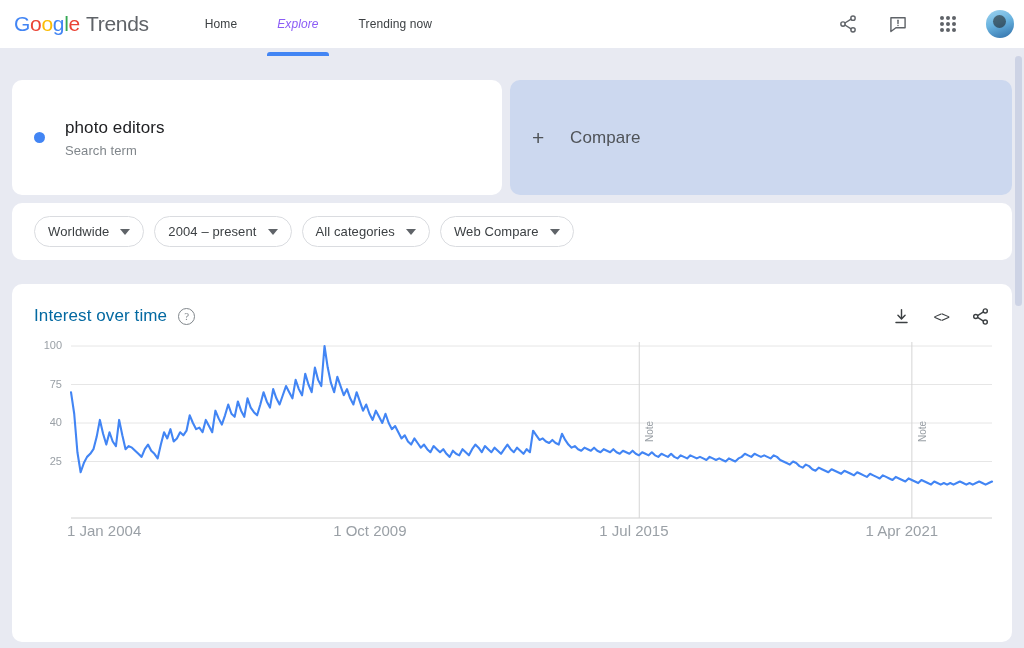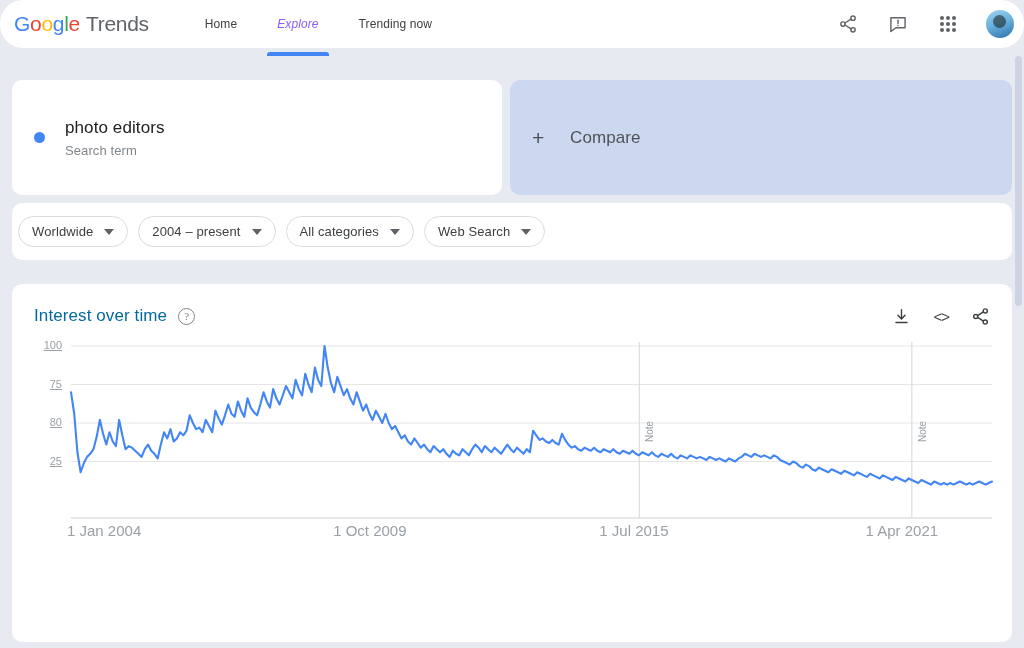--- a/index.html
+++ b/index.html
@@ -9,21 +9,20 @@
     font-family: "Liberation Sans", sans-serif;
     overflow: hidden;
   }
 
   
   .header {
     height: 48px; background: #fff;
     display: flex; align-items: center;
     padding: 0 14px 0 14px;
     position: relative;
-    border-radius: 23px;
   }
   .logo { font-size: 21px; letter-spacing: -0.3px; white-space: nowrap; }
   .logo .g1 { color: #4285f4; } .logo .o1 { color: #ea4335; }
   .logo .o2 { color: #fbbc05; } .logo .g2 { color: #4285f4; }
   .logo .l  { color: #34a853; } .logo .e  { color: #ea4335; }
   .logo .trends { color: #5f6368; margin-left: 6px; font-weight: 400; }
 
   .nav { display: flex; align-items: center; margin-left: 46px; height: 48px; }
   .nav-item {
     font-size: 12px; color: #3c4043; padding: 0 10px;
@@ -76,21 +75,21 @@
     flex: 1; height: 115px; background: #ccd8ef;
     border-radius: 10px; display: flex; align-items: center;
     padding-left: 22px; cursor: pointer;
   }
   .plus-icon { font-size: 21px; color: #4f5358; width: 22px;
                line-height: 1; font-weight: 300; }
   .compare-label { font-size: 17px; color: #4f5358; margin-left: 16px; letter-spacing:.1px;}
 
   .filters-card {
     background: #fff; border-radius: 10px; margin-top: 8px;
-    height: 57px; display: flex; align-items: center; padding-left: 6px; gap: 10px;
+    height: 57px; display: flex; align-items: center; padding-left: 22px; gap: 10px;
   }
   .filter {
     height: 31px; border: 1px solid #dadce0; border-radius: 16px;
     display: flex; align-items: center; padding: 0 13px;
     font-size: 13px; color: #3c4043; cursor: pointer; background: #fff;
     white-space: nowrap; letter-spacing: .1px;
   }
   .caret {
     width: 0; height: 0; margin-left: 11px;
     border-left: 5px solid transparent; border-right: 5px solid transparent;
@@ -111,21 +110,21 @@
     margin-left: 11px; cursor: pointer; font-family:"Liberation Serif",serif;
   }
   .chart-tools { margin-left: auto; display: flex; align-items: center; gap: 22px; }
   .ctool { cursor: pointer; color: #3c4043; display:flex; align-items:center; }
   .embed-icon { font-size: 15px; color: #3c4043; letter-spacing: -1px; font-family:"Liberation Sans",sans-serif;}
 
   .plot-wrap { position: relative; margin-top: 14px; height: 210px; }
   .plot-svg { display: block; }
   .ylabel {
     position: absolute; right: auto; font-size: 11px; color: #9aa0a6;
-    text-align: right; width: 26px; text-decoration: underline;
+    text-align: right; width: 26px;
   }
   .xlabel {
     position: absolute; font-size: 15px; color: #9aa0a6; white-space: nowrap;
   }
   .note-label {
     position: absolute; font-size: 10px; color: #9aa0a6;
     transform: rotate(-90deg); transform-origin: left top; white-space: nowrap;
   }
 
   
@@ -213,21 +212,21 @@
     </div>
     <div class="filter">
       <span>2004 – present</span>
       <span class="caret"></span>
     </div>
     <div class="filter">
       <span>All categories</span>
       <span class="caret"></span>
     </div>
     <div class="filter">
-      <span>Web Search</span>
+      <span>Web Compare</span>
       <span class="caret"></span>
     </div>
   </div>
 
   <div class="chart-card">
     <div class="chart-head">
       <div class="chart-title">Interest over time</div>
       <div class="help-icon">?</div>
       <div class="chart-tools">
         <div class="ctool">
@@ -256,21 +255,21 @@
           <line x1="37" y1="83" x2="958" y2="83" stroke="#e6e6e6" stroke-width="1"></line>
           <line x1="37" y1="44.5" x2="958" y2="44.5" stroke="#e6e6e6" stroke-width="1"></line>
           <line x1="37" y1="6" x2="958" y2="6" stroke="#e6e6e6" stroke-width="1"></line>
           <line x1="37" y1="178" x2="958" y2="178" stroke="#d0d0d0" stroke-width="1"></line>
           <line x1="605.257" y1="2" x2="605.257" y2="178" stroke="#d5d5d5" stroke-width="1"></line>
           <line x1="877.873" y1="2" x2="877.873" y2="178" stroke="#d5d5d5" stroke-width="1"></line>
           <path d="M37.00,52.20 L40.21,73.76 L43.42,112.26 L46.63,132.28 L49.84,123.04 L53.05,116.88 L56.25,113.80 L59.46,109.18 L62.67,96.86 L65.88,79.92 L69.09,93.78 L72.30,104.56 L75.51,92.24 L78.72,101.48 L81.93,106.10 L85.14,79.92 L88.34,95.32 L91.55,109.18 L94.76,106.10 L97.97,107.64 L101.18,110.72 L104.39,113.80 L107.60,116.88 L110.81,109.18 L114.02,104.56 L117.23,110.72 L120.44,113.80 L123.64,118.42 L126.85,104.56 L130.06,92.24 L133.27,98.40 L136.48,89.16 L139.69,101.48 L142.90,98.40 L146.11,92.24 L149.32,95.32 L152.53,90.70 L155.74,75.30 L158.94,83.00 L162.15,89.16 L165.36,87.62 L168.57,92.24 L171.78,79.92 L174.99,86.08 L178.20,92.24 L181.41,70.68 L184.62,78.38 L187.83,84.54 L191.03,75.30 L194.24,64.52 L197.45,73.76 L200.66,76.84 L203.87,61.44 L207.08,70.68 L210.29,76.84 L213.50,58.36 L216.71,67.60 L219.92,72.22 L223.13,75.30 L226.33,64.52 L229.54,52.20 L232.75,61.44 L235.96,67.60 L239.17,49.12 L242.38,58.36 L245.59,64.52 L248.80,55.28 L252.01,46.04 L255.22,52.20 L258.43,58.36 L261.63,39.88 L264.84,49.12 L268.05,55.28 L271.26,33.72 L274.47,44.50 L277.68,52.20 L280.89,27.56 L284.10,39.88 L287.31,46.04 L290.52,6.00 L293.72,27.56 L296.93,42.96 L300.14,52.20 L303.35,36.80 L306.56,46.04 L309.77,55.28 L312.98,49.12 L316.19,58.36 L319.40,64.52 L322.61,52.20 L325.82,61.44 L329.02,70.68 L332.23,64.52 L335.44,73.76 L338.65,79.92 L341.86,70.68 L345.07,76.84 L348.28,83.00 L351.49,73.76 L354.70,83.00 L357.91,89.16 L361.11,86.08 L364.32,92.24 L367.53,98.40 L370.74,95.32 L373.95,101.48 L377.16,104.56 L380.37,98.40 L383.58,103.02 L386.79,107.64 L390.00,104.56 L393.21,109.18 L396.41,112.26 L399.62,106.10 L402.83,109.18 L406.04,112.26 L409.25,109.18 L412.46,113.80 L415.67,116.88 L418.88,110.72 L422.09,113.80 L425.30,115.34 L428.51,109.18 L431.71,112.26 L434.92,115.34 L438.13,109.18 L441.34,104.56 L444.55,107.64 L447.76,112.26 L450.97,106.10 L454.18,109.18 L457.39,112.26 L460.60,107.64 L463.80,110.72 L467.01,113.80 L470.22,109.18 L473.43,104.56 L476.64,109.18 L479.85,112.26 L483.06,107.64 L486.27,110.72 L489.48,113.80 L492.69,109.18 L495.90,112.26 L499.10,90.70 L502.31,95.32 L505.52,99.94 L508.73,98.40 L511.94,101.48 L515.15,103.02 L518.36,99.94 L521.57,103.02 L524.78,104.56 L527.99,93.78 L531.20,99.94 L534.40,104.56 L537.61,107.64 L540.82,106.10 L544.03,109.18 L547.24,110.72 L550.45,107.64 L553.66,109.18 L556.87,110.72 L560.08,107.64 L563.29,110.72 L566.49,112.26 L569.70,109.18 L572.91,110.72 L576.12,112.26 L579.33,109.18 L582.54,112.26 L585.75,113.80 L588.96,110.72 L592.17,112.26 L595.38,113.80 L598.59,110.72 L601.79,113.80 L605.00,115.34 L608.21,112.26 L611.42,113.80 L614.63,115.34 L617.84,112.26 L621.05,115.34 L624.26,116.88 L627.47,113.80 L630.68,115.34 L633.89,116.88 L637.09,113.80 L640.30,116.88 L643.51,118.42 L646.72,115.34 L649.93,116.88 L653.14,118.42 L656.35,115.34 L659.56,116.88 L662.77,118.42 L665.98,116.88 L669.18,118.42 L672.39,119.96 L675.60,116.88 L678.81,118.42 L682.02,119.96 L685.23,118.42 L688.44,119.96 L691.65,121.50 L694.86,118.42 L698.07,119.96 L701.28,121.50 L704.48,118.42 L707.69,116.88 L710.90,113.80 L714.11,115.34 L717.32,116.88 L720.53,113.80 L723.74,115.34 L726.95,116.88 L730.16,115.34 L733.37,116.88 L736.57,118.42 L739.78,115.34 L742.99,116.88 L746.20,119.96 L749.41,121.50 L752.62,123.04 L755.83,124.58 L759.04,121.50 L762.25,123.04 L765.46,126.12 L768.67,127.66 L771.87,124.58 L775.08,126.12 L778.29,129.20 L781.50,130.74 L784.71,127.66 L787.92,129.20 L791.13,130.74 L794.34,132.28 L797.55,129.20 L800.76,130.74 L803.97,132.28 L807.17,133.82 L810.38,130.74 L813.59,132.28 L816.80,133.82 L820.01,135.36 L823.22,132.28 L826.43,133.82 L829.64,135.36 L832.85,136.90 L836.06,133.82 L839.26,135.36 L842.47,136.90 L845.68,138.44 L848.89,135.36 L852.10,136.90 L855.31,138.44 L858.52,139.98 L861.73,136.90 L864.94,138.44 L868.15,139.98 L871.36,141.52 L874.56,138.44 L877.77,139.98 L880.98,141.52 L884.19,143.06 L887.40,139.98 L890.61,141.52 L893.82,143.06 L897.03,144.60 L900.24,141.52 L903.45,143.06 L906.66,144.60 L909.86,143.06 L913.07,144.60 L916.28,143.06 L919.49,144.60 L922.70,143.06 L925.91,141.52 L929.12,143.06 L932.33,144.60 L935.54,143.06 L938.75,144.60 L941.95,143.06 L945.16,141.52 L948.37,143.06 L951.58,144.60 L954.79,143.06 L958.00,141.52 " fill="none" stroke="#4285f4" stroke-width="2.1" stroke-linejoin="round" stroke-linecap="round"></path>
         </svg>
       <div id="axis-overlay">
           <div class="ylabel" style="left: 2px; top: 114.5px;">25</div>
-          <div class="ylabel" style="left: 2px; top: 76px;">80</div>
+          <div class="ylabel" style="left: 2px; top: 76px;">40</div>
           <div class="ylabel" style="left: 2px; top: 37.5px;">75</div>
           <div class="ylabel" style="left: 2px; top: -1px;">100</div>
           <div class="xlabel" style="left: 33px; top: 182px;">1 Jan 2004</div>
           <div class="xlabel" style="left: 299.169px; top: 182px;">1 Oct 2009</div>
           <div class="xlabel" style="left: 565.338px; top: 182px;">1 Jul 2015</div>
           <div class="xlabel" style="left: 831.507px; top: 182px;">1 Apr 2021</div>
           <div class="note-label" style="left: 610.257px; top: 102px;">Note</div>
           <div class="note-label" style="left: 882.873px; top: 102px;">Note</div>
         </div>
     </div>

